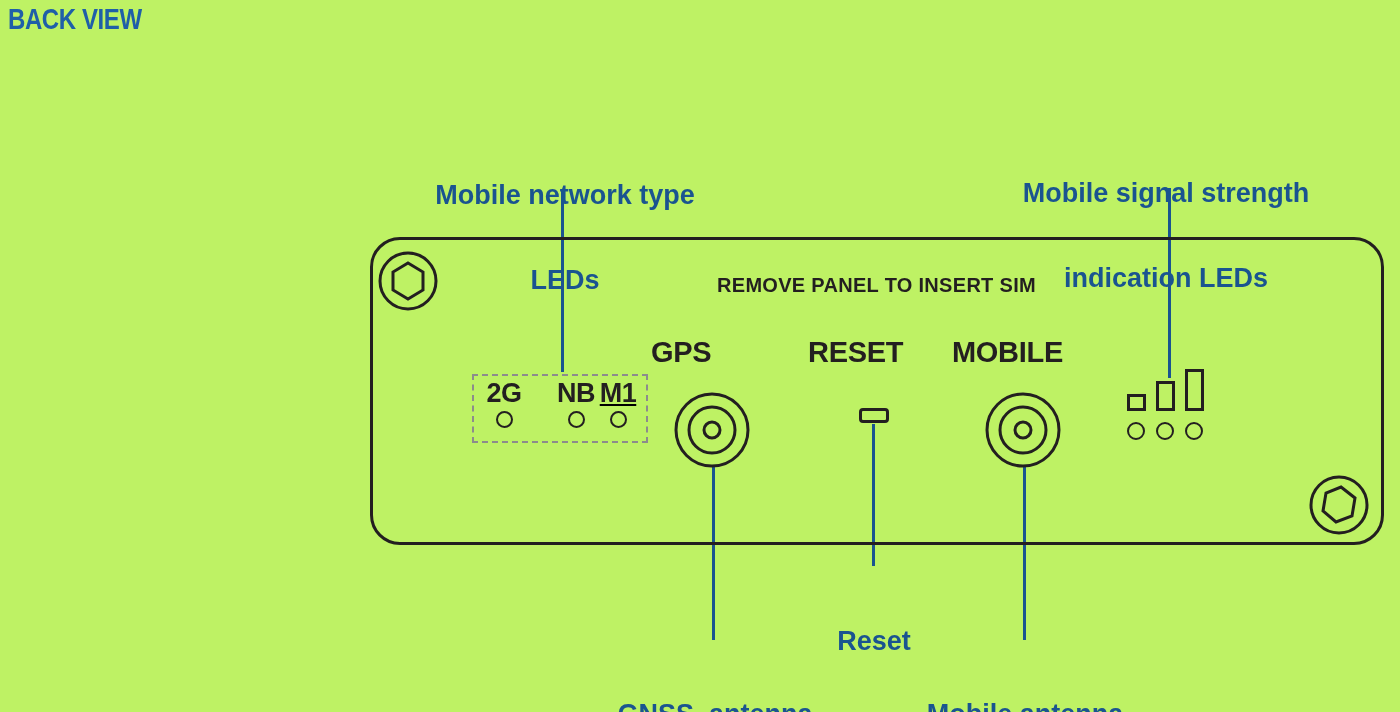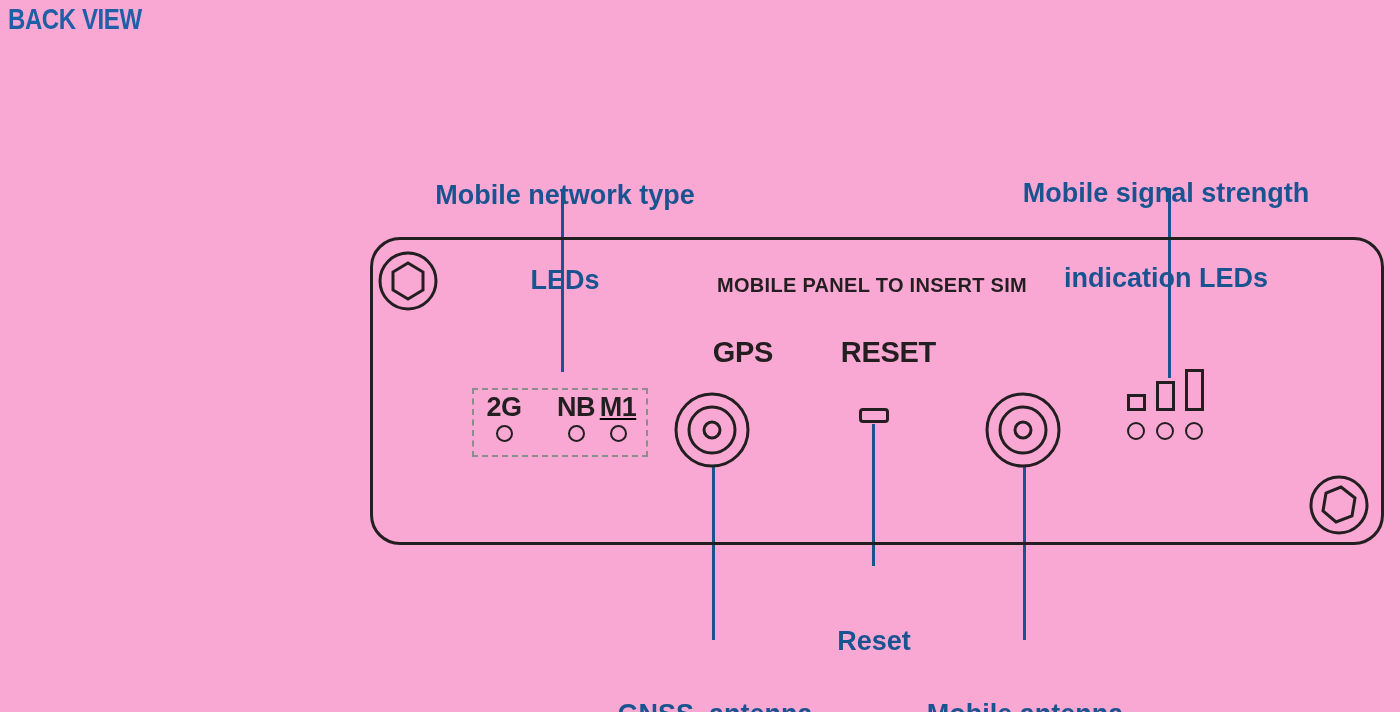--- a/index.html
+++ b/index.html
@@ -7,21 +7,21 @@
     padding: 0;
     background: #ffffff;
   }
   body {
     font-family: "Liberation Sans", sans-serif;
   }
   #stage {
     position: relative;
     width: 1400px;
     height: 712px;
-    background: #f9a8d4;
+    background: #bef264;
     overflow: hidden;
   }
 
   
   #page-title {
     position: absolute;
     left: 8px;
     top: 2px;
     font-size: 30px;
     font-weight: bold;
@@ -80,21 +80,21 @@
     font-weight: bold;
     color: #231f20;
     letter-spacing: 0.3px;
     white-space: nowrap;
   }
 
   
   #nettype-group {
     position: absolute;
     left: 472px;
-    top: 388px;
+    top: 374px;
     width: 176px;
     height: 69px;
     border: 2px dashed #8c8c8c;
     box-sizing: border-box;
   }
   .nettype-cell {
     position: absolute;
     top: 2px;
     width: 52px;
     text-align: center;
@@ -116,21 +116,21 @@
   }
 
   
   .port-label {
     position: absolute;
     font-size: 29px;
     font-weight: bold;
     color: #231f20;
     letter-spacing: -0.3px;
     white-space: nowrap;
-    text-align: right;
+    text-align: left;
   }
 
   
   .sma {
     position: absolute;
     width: 76px;
     height: 76px;
   }
 
   
@@ -206,21 +206,21 @@
       <polygon points="31,13 46,22 46,40 31,49 16,40 16,22" fill="none" stroke="#231f20" stroke-width="3"></polygon>
     </svg>
   </div>
   <div class="screw" style="left:1308px; top:474px;">
     <svg width="62" height="62" viewBox="0 0 62 62">
       <circle cx="31" cy="31" r="28" fill="none" stroke="#231f20" stroke-width="3"></circle>
       <polygon points="33,13 47,24 44,42 28,48 15,37 18,19" fill="none" stroke="#231f20" stroke-width="3"></polygon>
     </svg>
   </div>
 
-  <div id="sim-text">MOBILE PANEL TO INSERT SIM</div>
+  <div id="sim-text">REMOVE PANEL TO INSERT SIM</div>
 
   <div id="nettype-group">
     <div class="nettype-cell" style="left:4px;">
       <div class="nettype-label">2G</div>
       <div class="led-dot"></div>
     </div>
     <div class="nettype-cell" style="left:61px;margin-left:15px;">
       <div class="nettype-label">NB</div>
       <div class="led-dot"></div>
     </div>
@@ -235,20 +235,21 @@
     <svg width="76" height="76" viewBox="0 0 76 76">
       <circle cx="38" cy="38" r="36" fill="none" stroke="#231f20" stroke-width="3"></circle>
       <circle cx="38" cy="38" r="23" fill="none" stroke="#231f20" stroke-width="3"></circle>
       <circle cx="38" cy="38" r="8" fill="none" stroke="#231f20" stroke-width="3"></circle>
     </svg>
   </div>
 
   <div class="port-label" style="left:808px; top:336px; width:128px;">RESET</div>
   <div id="reset-slot"></div>
 
+  <div class="port-label" style="left:952px; top:336px; width:144px;">MOBILE</div>
   <div class="sma" style="left:985px; top:392px;">
     <svg width="76" height="76" viewBox="0 0 76 76">
       <circle cx="38" cy="38" r="36" fill="none" stroke="#231f20" stroke-width="3"></circle>
       <circle cx="38" cy="38" r="23" fill="none" stroke="#231f20" stroke-width="3"></circle>
       <circle cx="38" cy="38" r="8" fill="none" stroke="#231f20" stroke-width="3"></circle>
     </svg>
   </div>
 
   <div class="sig-bar" style="left:1127px; top:394px; width:19px; height:17px;"></div>
   <div class="sig-bar" style="left:1156px; top:381px; width:19px; height:30px;"></div>

